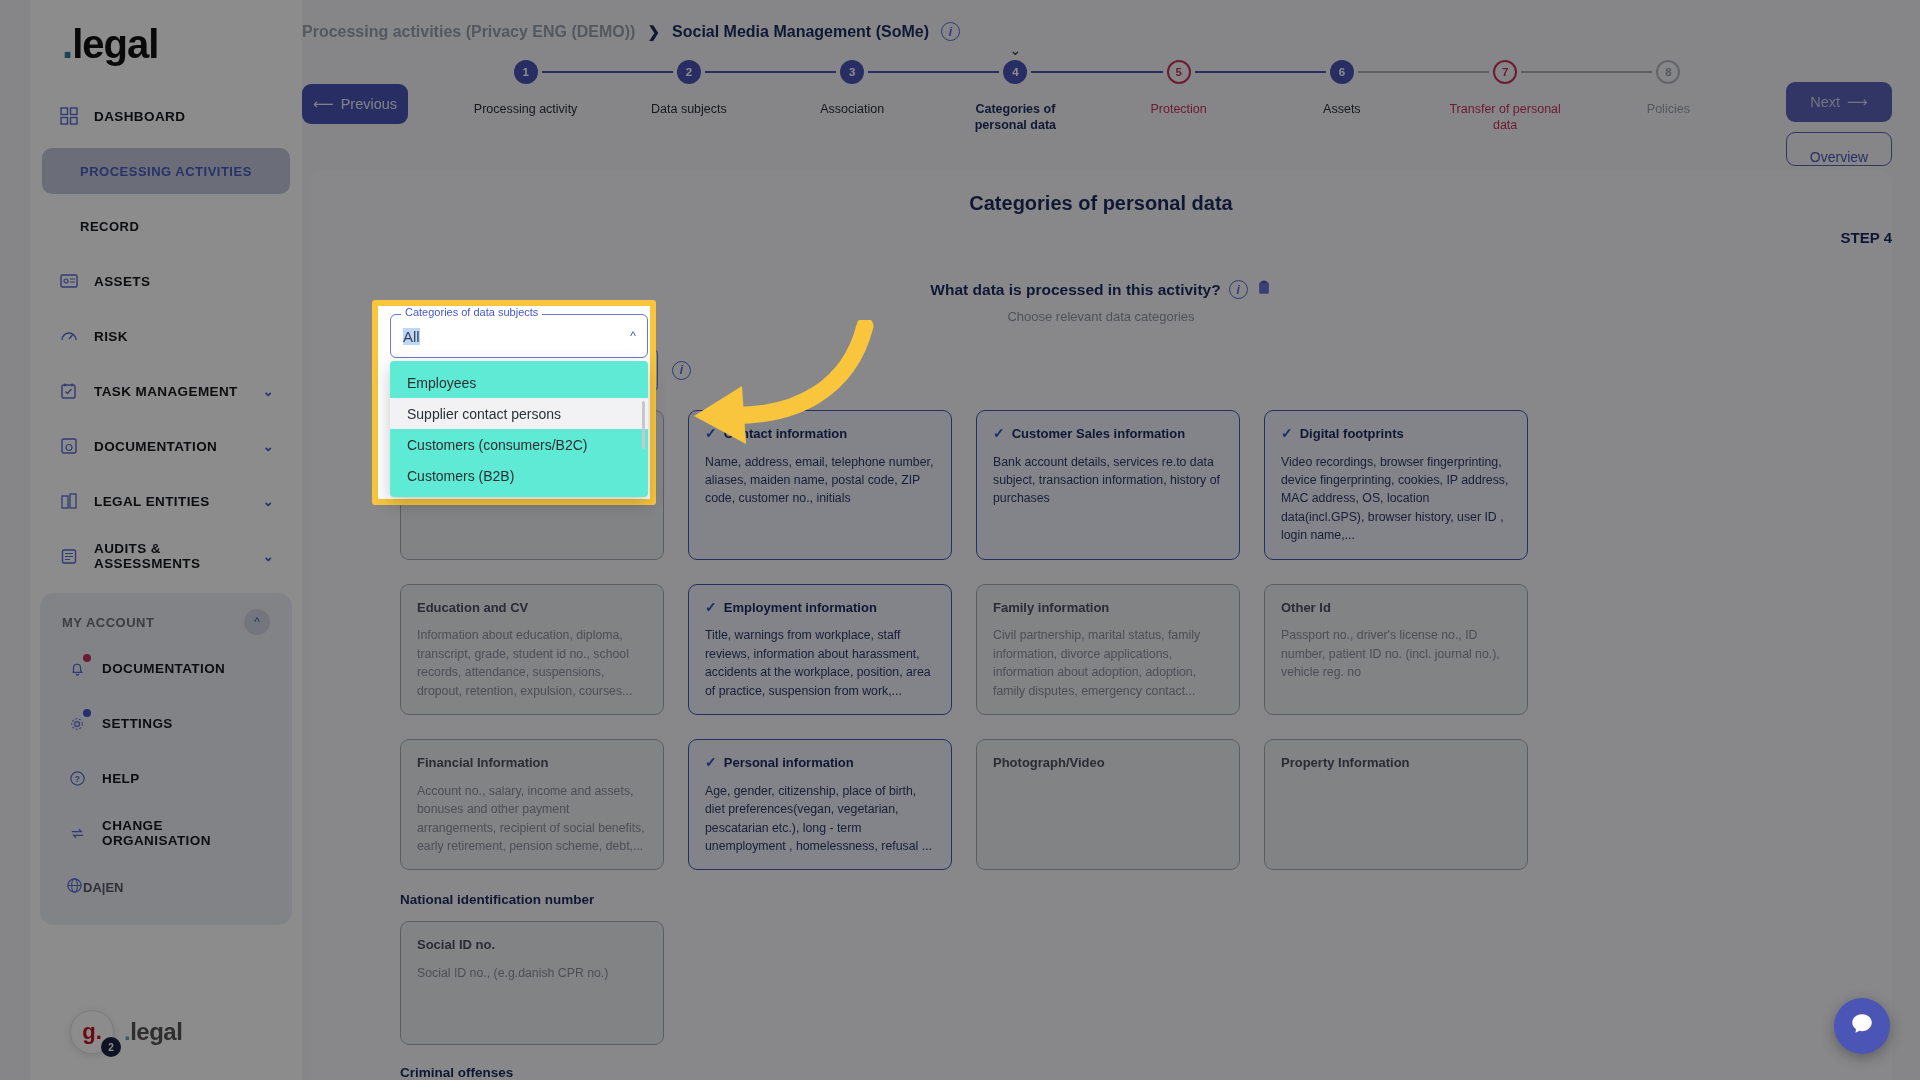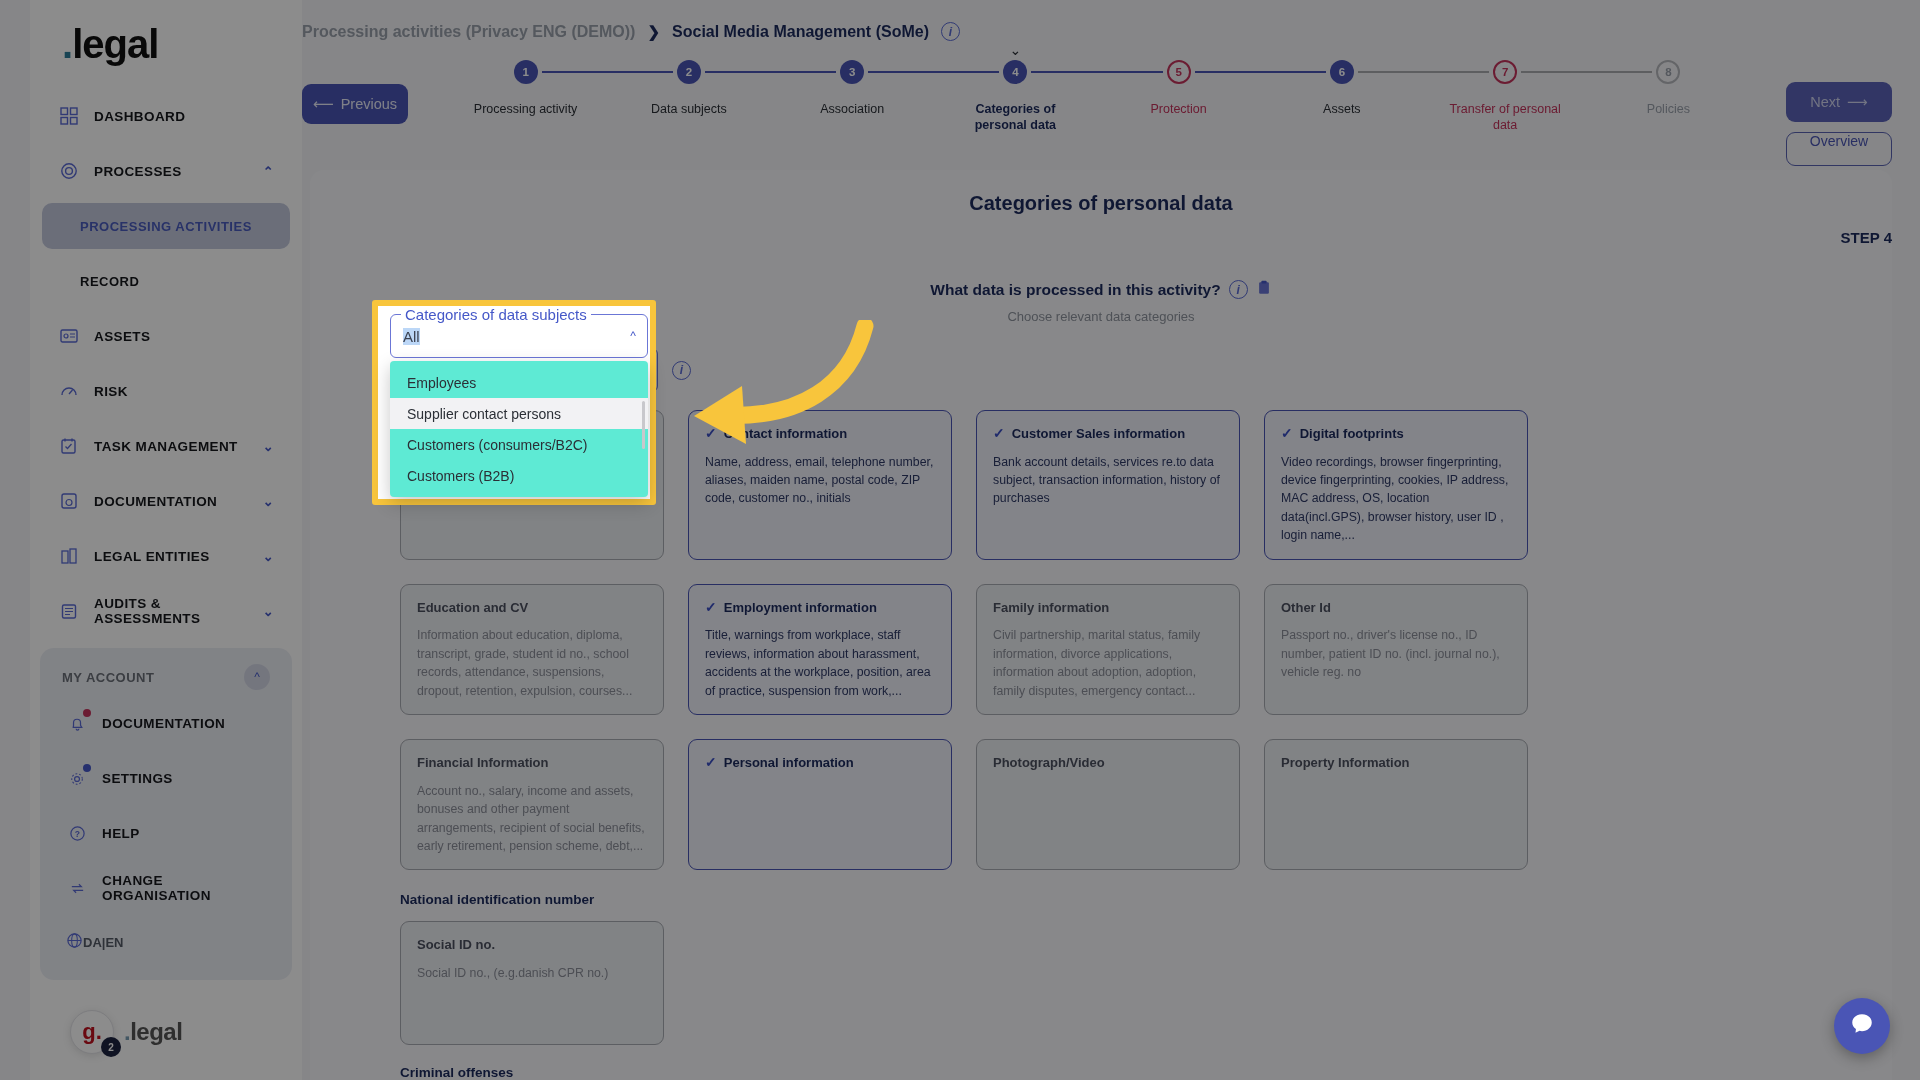--- a/index.html
+++ b/index.html
@@ -62,21 +62,21 @@
   .bc-strong { color:#1d2b5e; font-weight:700; }
   .info-circ { width:19px;height:19px;border-radius:50%;border:1.6px solid #5a6ad4;color:#5a6ad4;
               display:inline-flex;align-items:center;justify-content:center;font-size:12px;font-style:italic;font-weight:700;}
 
   .btn-prev { position:absolute; left:0px; top:84px; width:106px; height:40px; border-radius:9px;
               background:#4a55b5; color:#e7e9f7; font-size:14.5px; display:flex;align-items:center;justify-content:center;gap:7px;
               cursor:pointer; }
   .btn-next { position:absolute; right:28px; top:82px; width:106px; height:40px; border-radius:9px;
               background:#5b63b8; color:#cfd3ee; font-size:14.5px; display:flex;align-items:center;justify-content:center;gap:7px;cursor:pointer;}
   .btn-ovw { position:absolute; right:28px; top:132px; width:106px; height:34px; border-radius:9px;
-             border:1.5px solid #5a63b3; color:#4a55b5; font-size:14px; display:flex;align-items:flex-start;justify-content:center;cursor:pointer;background:transparent;}
+             border:1.5px solid #5a63b3; color:#4a55b5; font-size:14px; display:flex;align-items:flex-end;justify-content:center;cursor:pointer;background:transparent;}
 
   
   #stepper { position:absolute; left:142px; top:60px; right:170px; height:100px; }
   .steps { position:relative; display:flex; }
   .step { position:relative; flex:1 1 0; display:flex; flex-direction:column; align-items:center; }
   .step .node { width:24px;height:24px;border-radius:50%; display:flex;align-items:center;justify-content:center;
                 font-size:11.5px; font-weight:700; position:relative; z-index:2; }
   .node.done { background:#4a55b5; color:#fff; }
   .node.alert { background:transparent; border:2px solid #c4335c; color:#c4335c; }
   .node.empty { background:transparent; border:2px solid #b6b8bd; color:#9aa0ab; }
@@ -98,21 +98,21 @@
               display:flex; align-items:center; justify-content:center; gap:8px;}
   .sub-question { text-align:center; margin-top:9px; font-size:13px; color:#8f949e; }
 
   .filter-row { display:flex; align-items:center; gap:14px; margin: 24px 0 0 90px; }
   .fld-wrap { position:relative; width:258px; height:44px; }
   .fld {
     width:100%; height:44px; border:1.6px solid #6b76d6; border-radius:6px; background:#fff;
     display:flex; align-items:center; padding: 0 12px; font-size:15px; color:#3b4252;
   }
   .fld .sel { background:#bcd7f7;text-align:right; }
-  .fld-label { position:absolute; top:-8px; left:11px; background:#fff; padding:0 4px; font-size:15px; color:#4558c8; }
+  .fld-label { position:absolute; top:-8px; left:11px; background:#fff; padding:0 4px; font-size:11px; color:#4558c8; }
   .fld .chev { position:absolute; right:12px; color:#4558c8; font-size:12px; }
 
   .dd {
     position:absolute; top:47px; left:0; width:258px; background:#5eead4;
     border-radius:4px; box-shadow:0 6px 18px rgba(0,0,0,.22); overflow:hidden; padding: 6px 0;
   }
   .dd-item { height:31px; display:flex; align-items:center; padding: 0 17px; font-size:14px; color:#2b2f36; cursor:pointer; }
   .dd-item.hl { background:#f2f2f4; }
   .dd-scroll { position:absolute; right:3px; top:40px; width:3px; height:48px; background:#c8c8cc; border-radius:2px; }
 
@@ -159,30 +159,20 @@
           <svg width="18" height="18" viewBox="0 0 18 18">
               <rect x="1" y="1" width="6.5" height="6.5" fill="none" stroke="#5a6ad4" stroke-width="1.4"></rect>
               <rect x="10.5" y="1" width="6.5" height="6.5" fill="none" stroke="#5a6ad4" stroke-width="1.4"></rect>
               <rect x="1" y="10.5" width="6.5" height="6.5" fill="none" stroke="#5a6ad4" stroke-width="1.4"></rect>
               <rect x="10.5" y="10.5" width="6.5" height="6.5" fill="none" stroke="#5a6ad4" stroke-width="1.4"></rect>
             </svg>
         </span>
         <span class="lbl">DASHBOARD</span>
       </div>
 
-      <div class="nav-item">
-        <span class="ico">
-          <svg width="18" height="18" viewBox="0 0 18 18">
-              <circle cx="9" cy="9" r="7.2" fill="none" stroke="#5a6ad4" stroke-width="1.4"></circle>
-              <circle cx="9" cy="9" r="3.4" fill="none" stroke="#5a6ad4" stroke-width="1.4"></circle>
-            </svg>
-        </span>
-        <span class="lbl">PROCESSES</span>
-        <span class="chev">⌃</span>
-      </div>
 
       <div class="sub-item active">
         <span>PROCESSING ACTIVITIES</span>
       </div>
       <div class="sub-item">
         <span>RECORD</span>
       </div>
 
       <div class="nav-item">
         <span class="ico">
@@ -471,20 +461,21 @@
             <div class="ttl">
               <span>Financial Information</span>
             </div>
             <div class="desc">Account no., salary, income and assets, bonuses and other payment arrangements, recipient of social benefits, early retirement, pension scheme, debt,...</div>
           </div>
           <div class="card sel">
             <div class="ttl">
               <span class="chk">✓</span>
               <span>Personal information</span>
             </div>
+            <div class="desc">Age, gender, citizenship, place of birth, diet preferences(vegan, vegetarian, pescatarian etc.), long - term unemployment , homelessness, refusal ...</div>
           </div>
           <div class="card">
             <div class="ttl">
               <span>Photograph/Video</span>
             </div>
           </div>
           <div class="card">
             <div class="ttl">
               <span>Property Information</span>
             </div>

